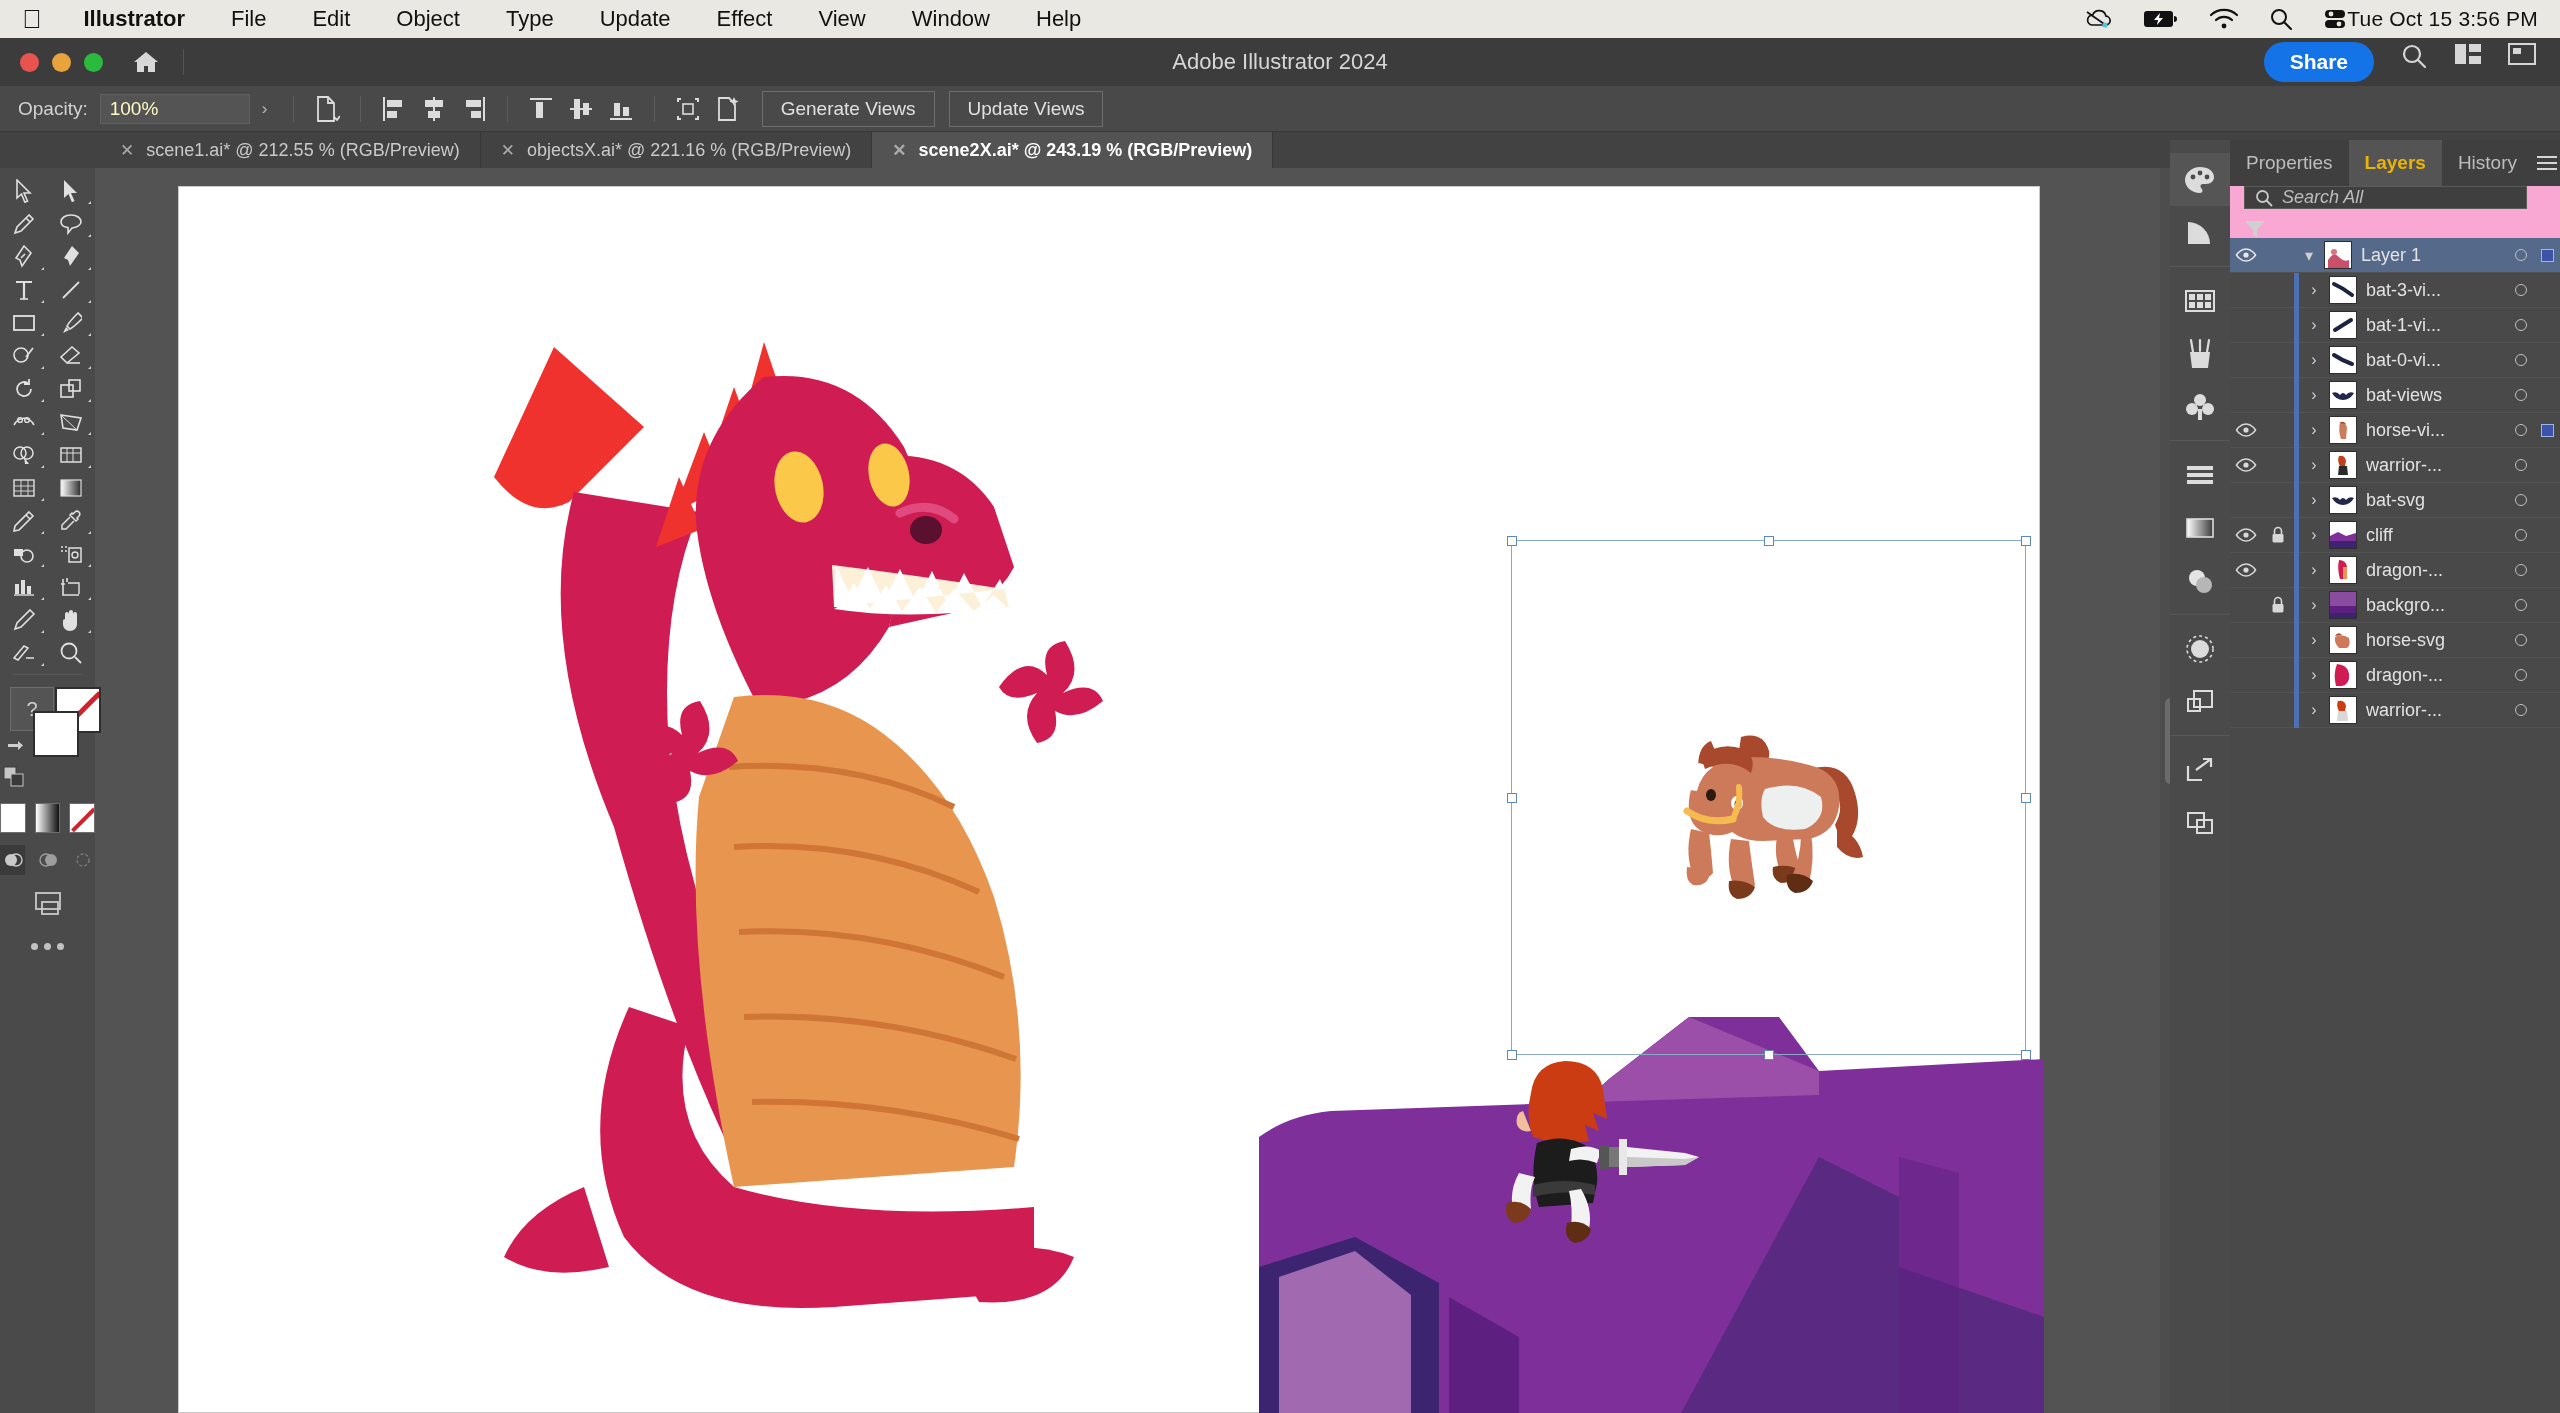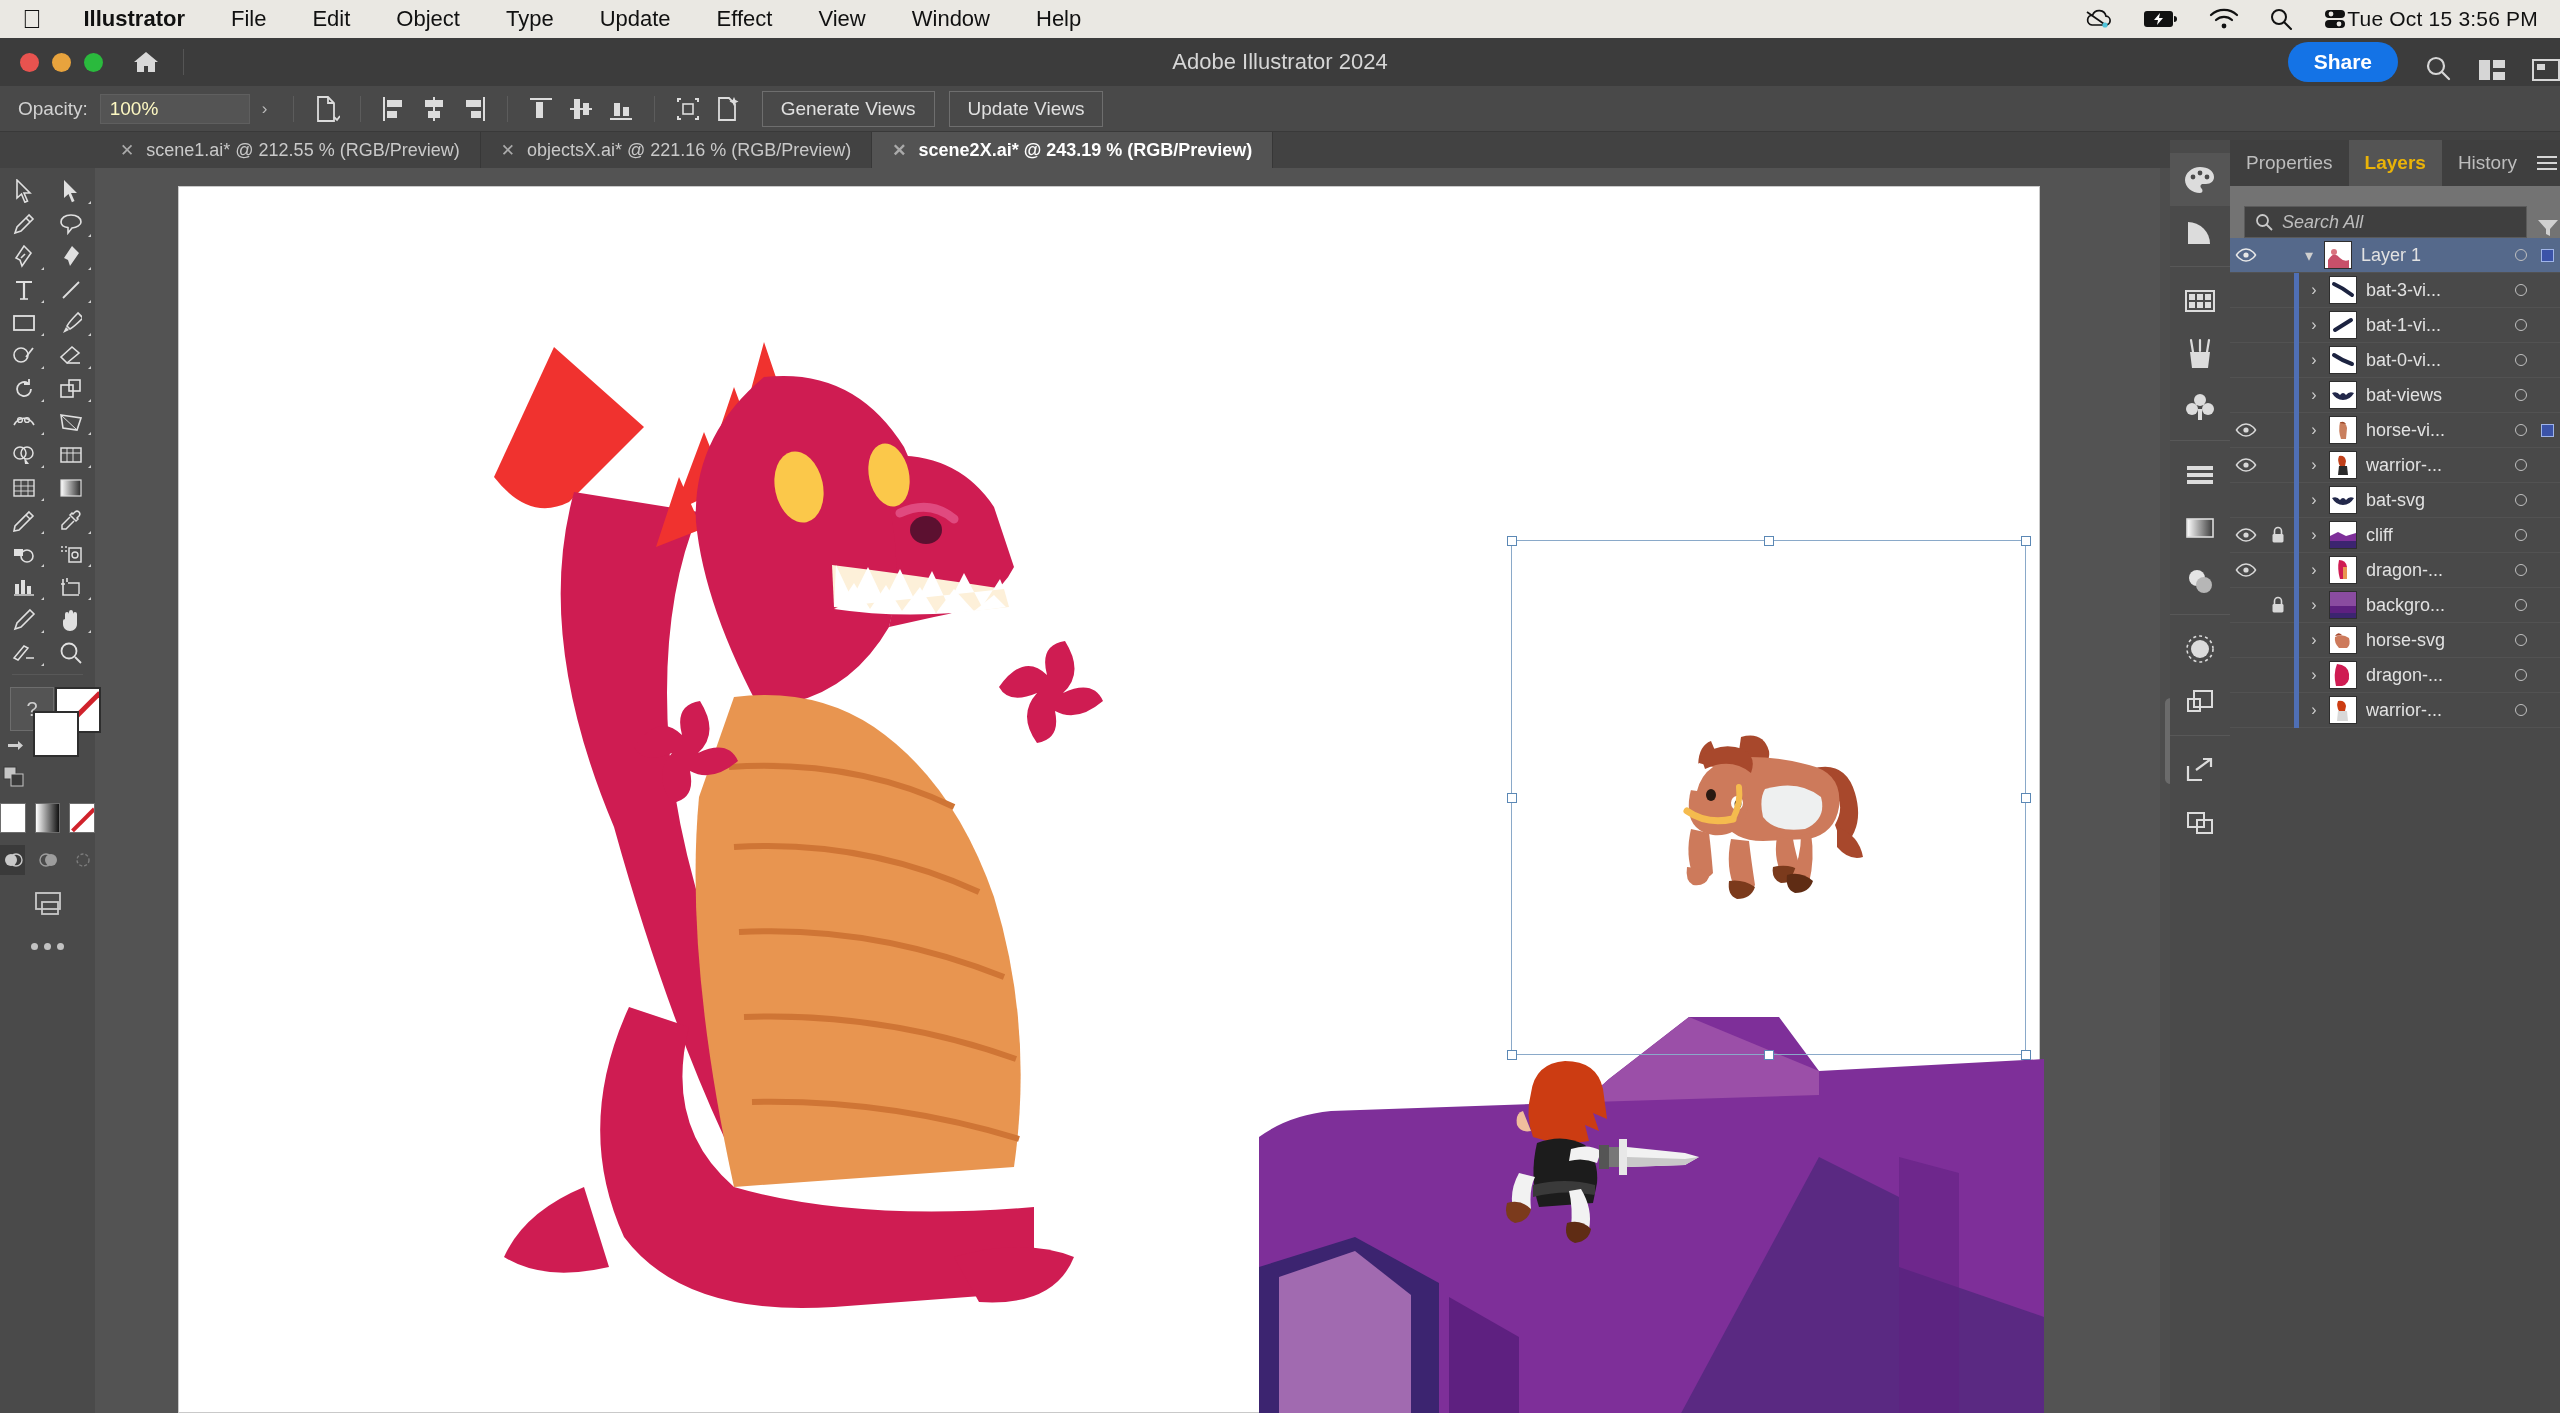--- a/index.html
+++ b/index.html
@@ -37,21 +37,21 @@
   .dot { width: 19px; height: 19px; border-radius: 50%; }
   .dot.r { background: #e8534f; }
   .dot.y { background: #e8a33d; }
   .dot.g { background: #2aba3d; }
   .home-btn { margin-left: 26px; width: 34px; height: 34px; display:flex; align-items:center; justify-content:center; }
   .tb-divider { width: 1px; height: 26px; background: #555; margin-left: 20px; }
   .app-title {
     position: absolute; left: 0; width: 2560px; text-align: center;
     font-size: 22px; color: #d6d6d6; pointer-events: none;
   }
-  .tb-right { margin-left: auto; display: flex; align-items: flex-end; gap: 26px; }
+  .tb-right { margin-left: auto; display: flex; align-items: flex-start; gap: 26px; padding-right: 24px; }
   .share-btn {
     background: #1473e6; color: #fff; border: none; border-radius: 20px;
     padding: 8px 26px; font-size: 21px; font-family: inherit; font-weight: bold;
   }
 
   
   .controlbar {
     position: absolute; top: 86px; left: 0;
     width: 2560px; height: 46px;
     background: #494949;
@@ -180,22 +180,23 @@
     display: flex; align-items: stretch; height: 46px;
     background: #3f3f3f; position: relative;
   }
   .ptab {
     padding: 0 16px; display: flex; align-items: center;
     font-size: 19px; color: #bdbdbd;
   }
   .ptab.active { background: #545454; color: #eab308; font-weight: bold; }
   .ptab-menu { margin-left: auto; width: 44px; display:flex; align-items:center; justify-content:center; }
   .search-row {
-    height: 52px; display: flex; align-items: flex-end; padding: 0 14px; gap: 10px;
-    background: #737373;
+    height: 52px; display: flex; align-items: flex-start; padding: 0 14px; gap: 10px;
+    background: #f9a8d4;
+    flex-direction: column;
   }
   .search-box {
     flex: 1; height: 32px; background: #3f3f3f; border: 1px solid #5a5a5a;
     display: flex; align-items: center; gap: 9px; padding: 0 10px;
   }
   .search-box input {
     flex: 1; background: transparent; border: none; outline: none;
     color: #d9d9d9; font-size: 18px; font-style: italic; font-family: inherit;
   }
   .search-box input::placeholder { color: #bdbdbd; font-style: italic; }

